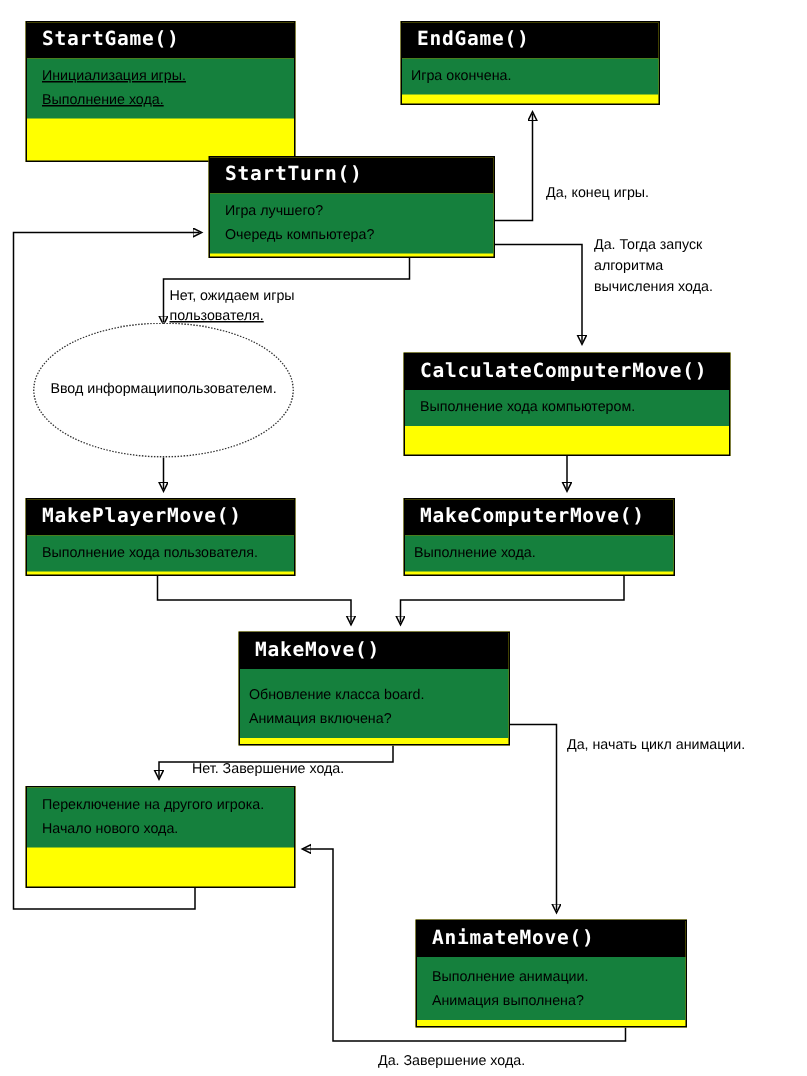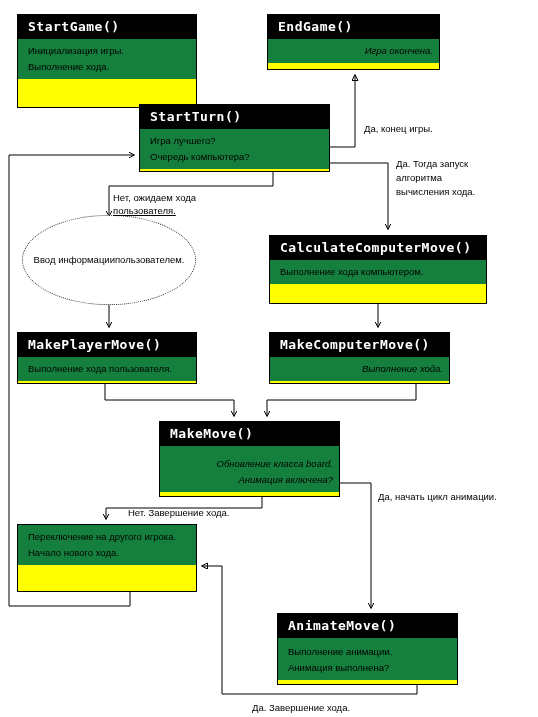--- a/index.html
+++ b/index.html
@@ -36,23 +36,22 @@
     overflow: hidden;
   }
   .node-body {
     background: #15803d;
     color: #000000;
     font-size: 9.5px;
     line-height: 16px;
     padding: 4px 6px 4px 10px;
   }
   .node-body.centered {
-    text-align: right;
+    text-align: left;
     padding-left: 6px;
-    font-style: italic;
   }
   .node-body div {
     white-space: nowrap;
   }
   .ellipse {
     position: absolute;
     border: 1px dotted #333333;
     border-radius: 50%;
     background: #ffffff;
     box-sizing: border-box;
@@ -118,21 +117,21 @@
 
     <path d="M 262,497 L 262,508 L 106,508 L 106,518" marker-end="url(#arrow)"></path>
 
     <path d="M 340,483 L 371,483 L 371,607" marker-end="url(#arrow)"></path>
 
     <path d="M 417,685 L 417,694 L 222,694 L 222,566 L 203,566" marker-end="url(#arrow)"></path>
 
     <path d="M 130,592 L 130,606 L 9,606 L 9,155 L 133,155" marker-end="url(#arrow)"></path>
   </svg>
 
-  <div class="node" style="left:17px; top:14px; width:180px; height:94px;">
+  <div class="node" style="left:17px; top:14px; width:180px; height:94px;text-decoration:underline;">
     <div class="node-title">StartGame()</div>
     <div class="node-body">
       <div>Инициализация игры.</div>
       <div>Выполнение хода.</div>
     </div>
   </div>
 
   <div class="node" style="left:267px; top:14px; width:173px; height:56px;">
     <div class="node-title">EndGame()</div>
     <div class="node-body centered">
@@ -196,21 +195,21 @@
       <div>Анимация выполнена?</div>
     </div>
   </div>
 
   <div class="edge-label" style="left:364px; top:121px;">Да, конец игры.</div>
 
   <div class="edge-label" style="left:396px; top:156px;">Да. Тогда запуск</div>
   <div class="edge-label" style="left:396px; top:170px;">алгоритма</div>
   <div class="edge-label" style="left:396px; top:184px;">вычисления хода.</div>
 
-  <div class="edge-label" style="left:113px; top:190px;">Нет, ожидаем хода</div>
+  <div class="edge-label" style="left:113px; top:190px;">Нет, ожидаем игры</div>
   <div class="edge-label" style="left:113px; top:203px;text-decoration:underline;">пользователя.</div>
 
   <div class="edge-label" style="left:378px; top:489px;">Да, начать цикл анимации.</div>
 
   <div class="edge-label" style="left:128px; top:505px;">Нет. Завершение хода.</div>
 
   <div class="edge-label" style="left:252px; top:700px;">Да. Завершение хода.</div>
 
 </div>
 

